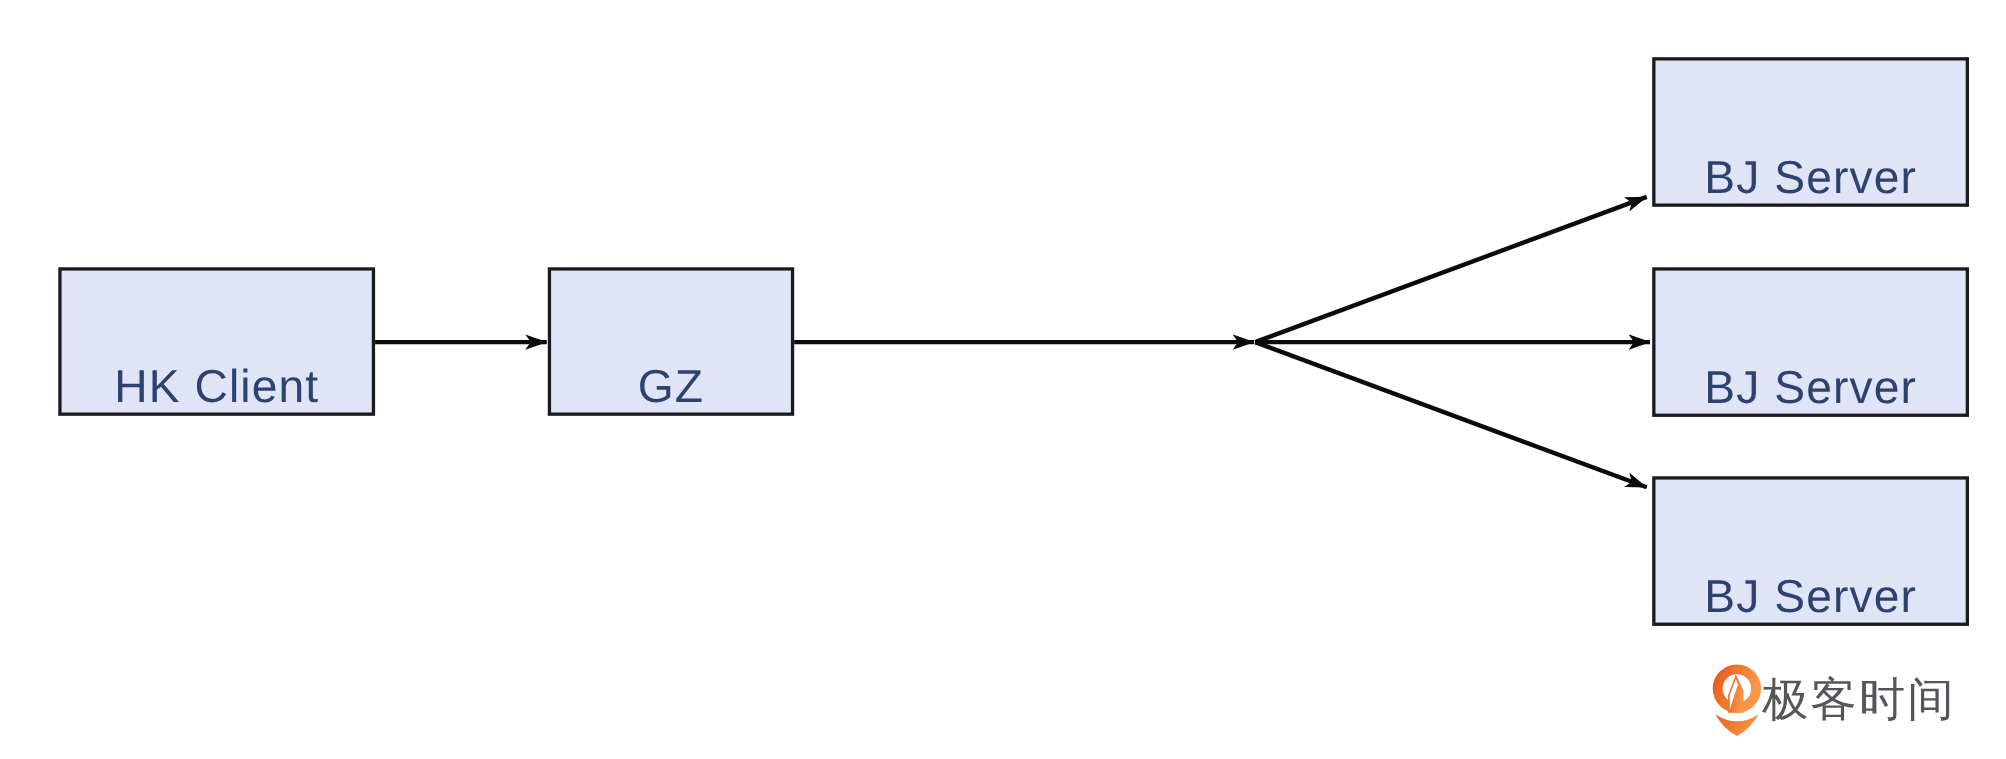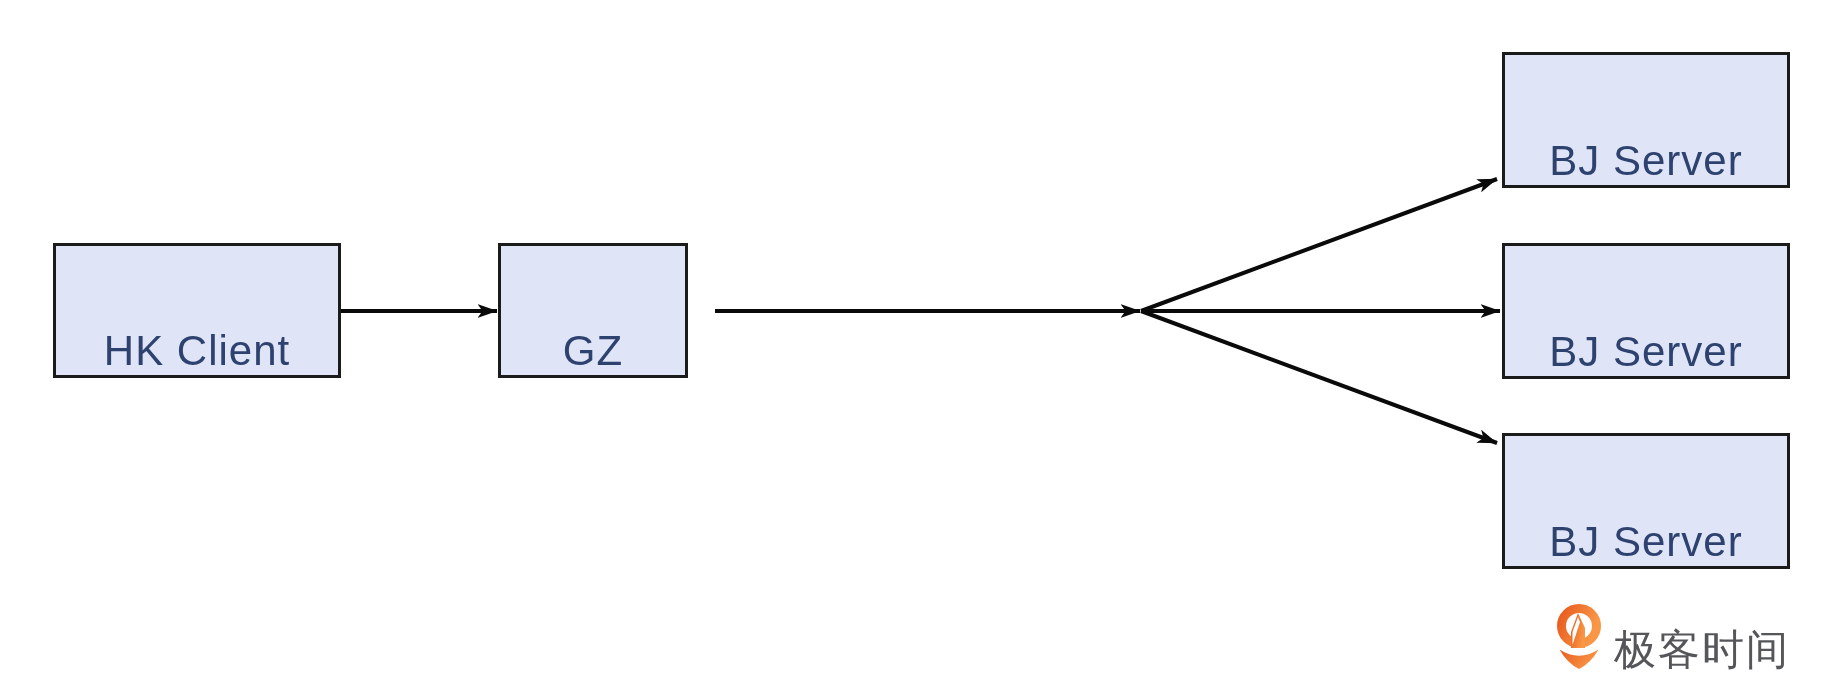--- a/index.html
+++ b/index.html
@@ -41,31 +41,30 @@
     align-items: flex-end;
     justify-content: center;
   }
   .node-label {
     color: var(--node-text);
     font-size: 42px;
     letter-spacing: 1px;
     white-space: nowrap;
   }
   .node-hk      { left: 53px;   top: 243px; width: 288px; height: 135px; }
-  .node-gz      { left: 498px;  top: 243px; width: 190px; height: 135px; }
+  .node-gz      { left: 498px;  top: 243px; width: 224px; height: 135px; }
   .node-bj1     { left: 1502px; top: 52px;  width: 288px; height: 136px; }
   .node-bj2     { left: 1502px; top: 243px; width: 288px; height: 136px; }
   .node-bj3     { left: 1502px; top: 433px; width: 288px; height: 136px; }
   .brand {
     position: absolute;
     left: 1556px;
     top: 601px;
     display: flex;
-    align-items: flex-end;
-    gap: 12px;
+    align-items: center;
   }
   .brand-icon { display: block; }
   .pin-stop-1 { stop-color: var(--logo-orange-dark); }
   .pin-stop-2 { stop-color: var(--logo-orange-light); }
   .brand-text {
     color: var(--logo-text);
     font-size: 42px;
     font-weight: 500;
     letter-spacing: 2px;
     line-height: 1;

